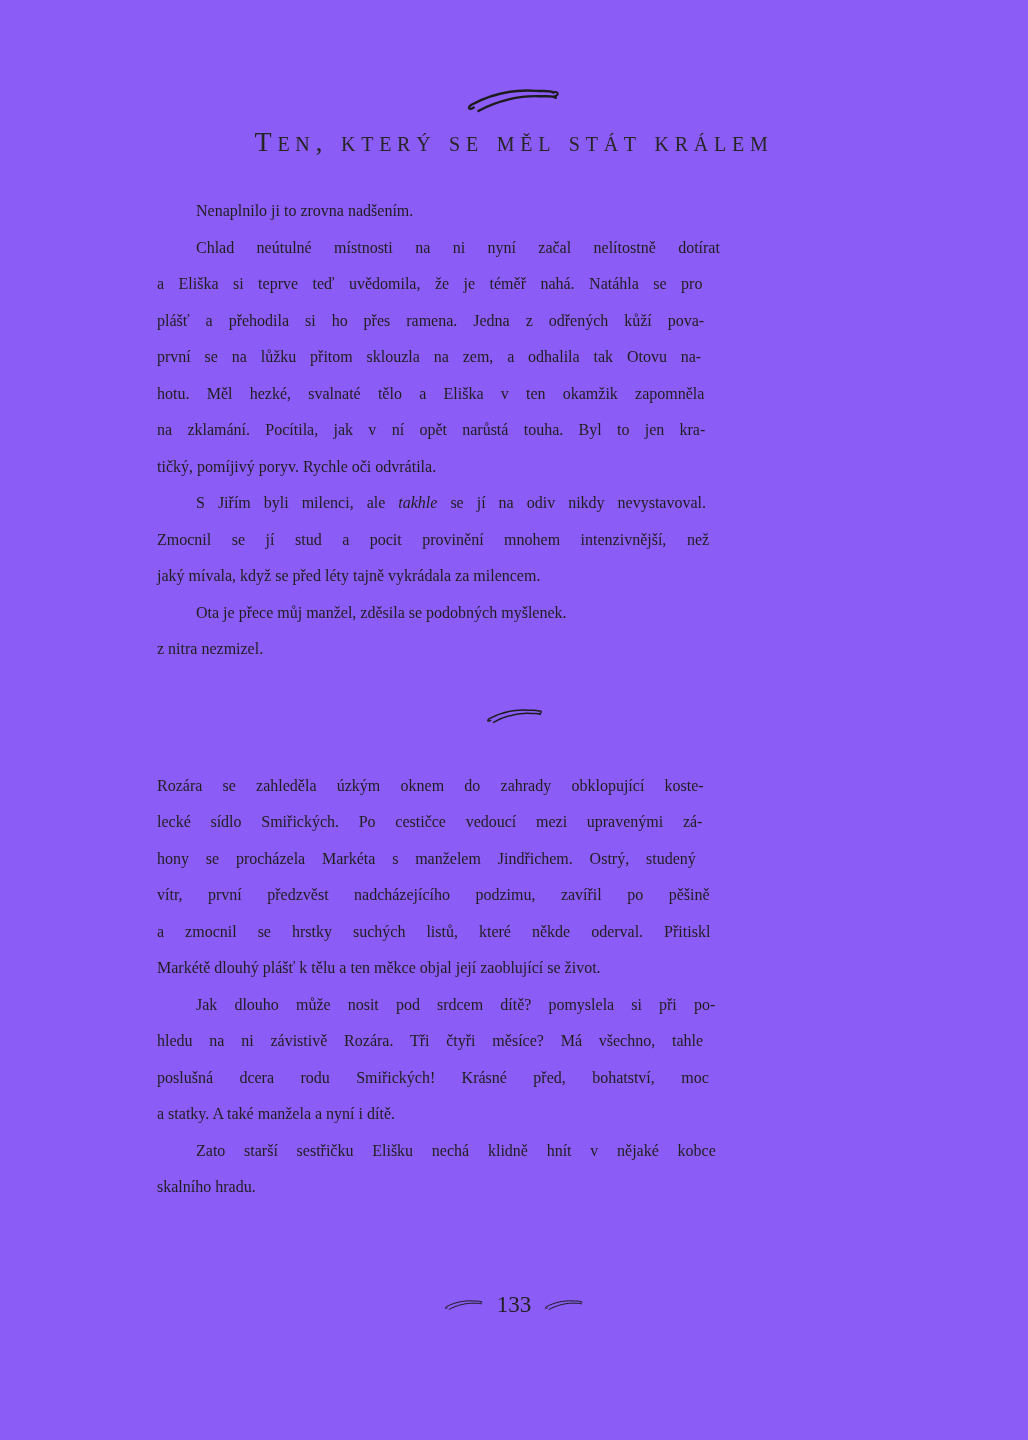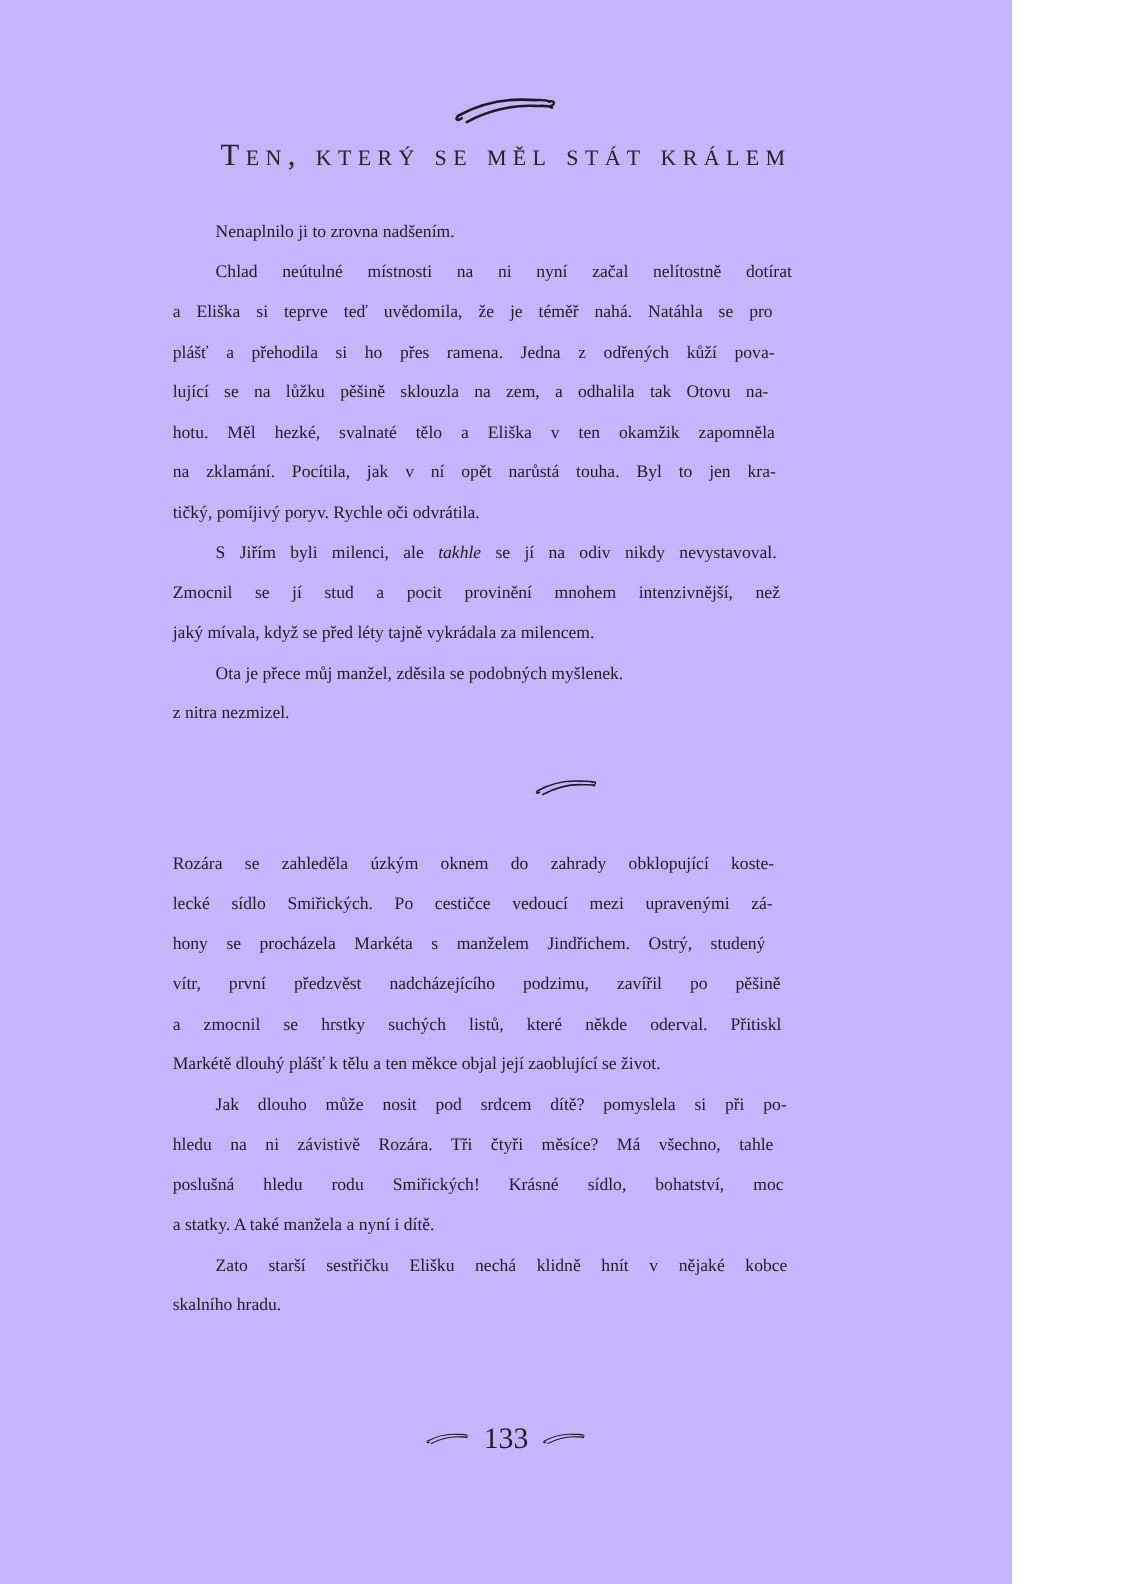--- a/index.html
+++ b/index.html
@@ -2,23 +2,23 @@
 <html><head>
 <meta charset="utf-8">
 <style>
   html, body {
     margin: 0;
     padding: 0;
     background: #ffffff;
   }
   .page {
     position: relative;
-    width: 920px;
+    width: 1028px;
     height: 1440px;
-    background: #c4b5fd;
+    background: #8b5cf6;
     font-family: "Liberation Serif", "DejaVu Serif", serif;
     color: #1f1f1f;
     overflow: hidden;
   }
   .top-ornament {
     position: absolute;
     top: 84px;
     left: 0;
     width: 100%;
     display: flex;
@@ -60,21 +60,21 @@
   }
   .footer {
     position: absolute;
     top: 1292px;
     left: 0;
     width: 100%;
     display: flex;
     justify-content: center;
     align-items: center;
     gap: 13px;
-    font-size: 27px;
+    font-size: 23px;
     color: #1f1f1f;
   }
   .swash { display: block; }
   i { font-style: italic; }
 </style>
 </head>
 <body>
 
 <div class="page">
 
@@ -89,21 +89,21 @@
   <div class="running-head">Ten, který se měl stát králem</div>
 
   <div class="text-block" id="text-block">
       <div>
         <div class="line" style="padding-left: 39px;"><span>Nenaplnilo ji to zrovna nadšením.</span></div>
       </div>
       <div>
         <div class="line" style="padding-left: 39px;"><span style="word-spacing: 18.3867px;">Chlad neútulné místnosti na ni nyní začal nelítostně dotírat</span></div>
         <div class="line"><span style="word-spacing: 10.4531px;">a Eliška si teprve teď uvědomila, že je téměř nahá. Natáhla se pro</span></div>
         <div class="line"><span style="word-spacing: 11.9616px;">plášť a přehodila si ho přes ramena. Jedna z odřených kůží pova-</span></div>
-        <div class="line"><span style="word-spacing: 9.83724px;">lující se na lůžku pěšině sklouzla na zem, a odhalila tak Otovu na-</span></div>
+        <div class="line"><span style="word-spacing: 9.83724px;">první se na lůžku přitom sklouzla na zem, a odhalila tak Otovu na-</span></div>
         <div class="line"><span style="word-spacing: 13.2438px;">hotu. Měl hezké, svalnaté tělo a Eliška v ten okamžik zapomněla</span></div>
         <div class="line"><span style="word-spacing: 11.293px;">na zklamání. Pocítila, jak v ní opět narůstá touha. Byl to jen kra-</span></div>
         <div class="line"><span>tičký, pomíjivý poryv. Rychle oči odvrátila.</span></div>
       </div>
       <div>
         <div class="line" style="padding-left: 39px;"><span style="word-spacing: 8.99574px;">S Jiřím byli milenci, ale <i>takhle</i> se jí na odiv nikdy nevystavoval.</span></div>
         <div class="line"><span style="word-spacing: 16.5122px;">Zmocnil se jí stud a pocit provinění mnohem intenzivnější, než</span></div>
         <div class="line"><span>jaký mívala, když se před léty tajně vykrádala za milencem.</span></div>
       </div>
       <div>
@@ -123,21 +123,21 @@
         <div class="line"><span style="word-spacing: 16.2441px;">Rozára se zahleděla úzkým oknem do zahrady obklopující koste-</span></div>
         <div class="line"><span style="word-spacing: 15.6973px;">lecké sídlo Smiřických. Po cestičce vedoucí mezi upravenými zá-</span></div>
         <div class="line"><span style="word-spacing: 12.8047px;">hony se procházela Markéta s manželem Jindřichem. Ostrý, studený</span></div>
         <div class="line"><span style="word-spacing: 21.4576px;">vítr, první předzvěst nadcházejícího podzimu, zavířil po pěšině</span></div>
         <div class="line"><span style="word-spacing: 17px;">a zmocnil se hrstky suchých listů, které někde oderval. Přitiskl</span></div>
         <div class="line"><span>Markétě dlouhý plášť k tělu a ten měkce objal její zaoblující se život.</span></div>
       </div>
       <div>
         <div class="line" style="padding-left: 39px;"><span style="word-spacing: 13.0844px;">Jak dlouho může nosit pod srdcem dítě? pomyslela si při po-</span></div>
         <div class="line"><span style="word-spacing: 12.7875px;">hledu na ni závistivě Rozára. Tři čtyři měsíce? Má všechno, tahle</span></div>
-        <div class="line"><span style="word-spacing: 22.3906px;">poslušná hledu rodu Smiřických! Krásné sídlo, bohatství, moc</span></div>
+        <div class="line"><span style="word-spacing: 22.3906px;">poslušná dcera rodu Smiřických! Krásné před, bohatství, moc</span></div>
         <div class="line"><span>a statky. A také manžela a nyní i dítě.</span></div>
       </div>
       <div>
         <div class="line" style="padding-left: 39px;"><span style="word-spacing: 14.7535px;">Zato starší sestřičku Elišku nechá klidně hnít v nějaké kobce</span></div>
         <div class="line"><span>skalního hradu.</span></div>
       </div>
     </div>
 
   <div class="footer">
     <span class="orn-slot">

